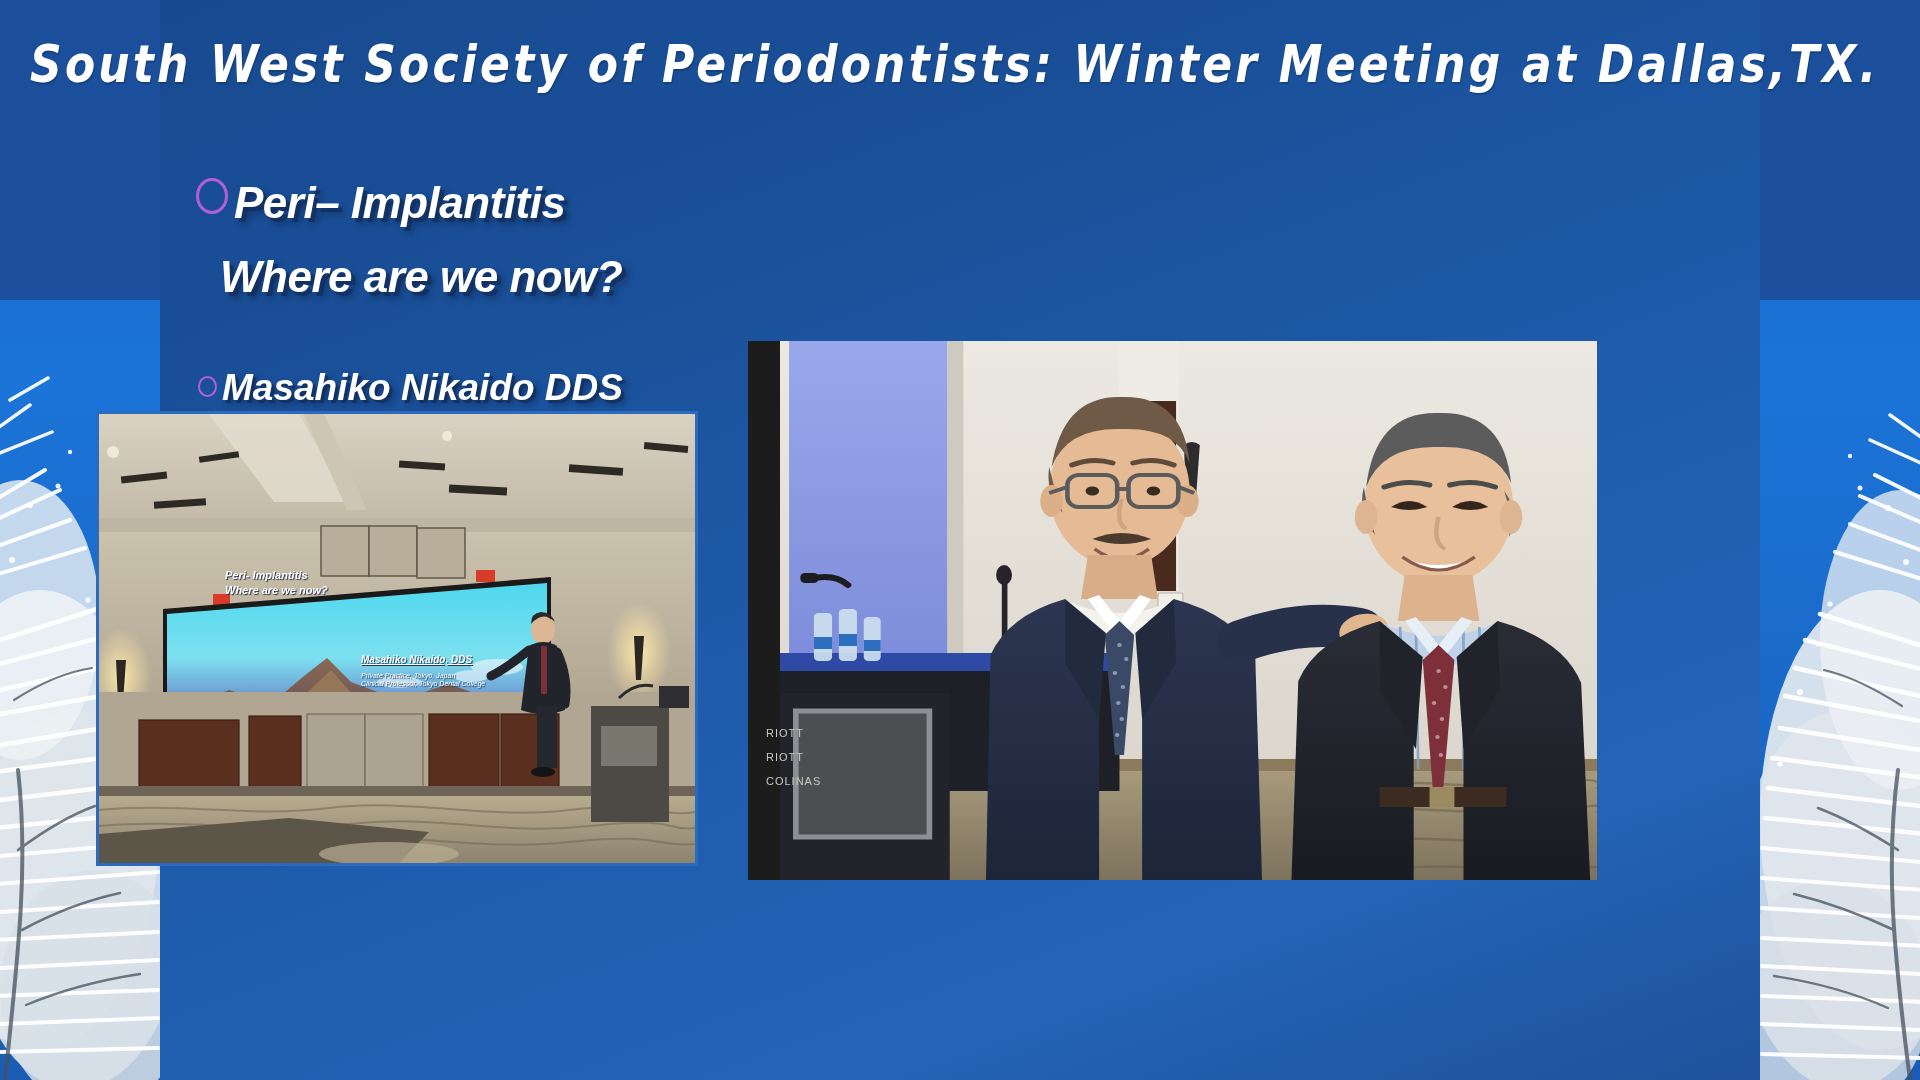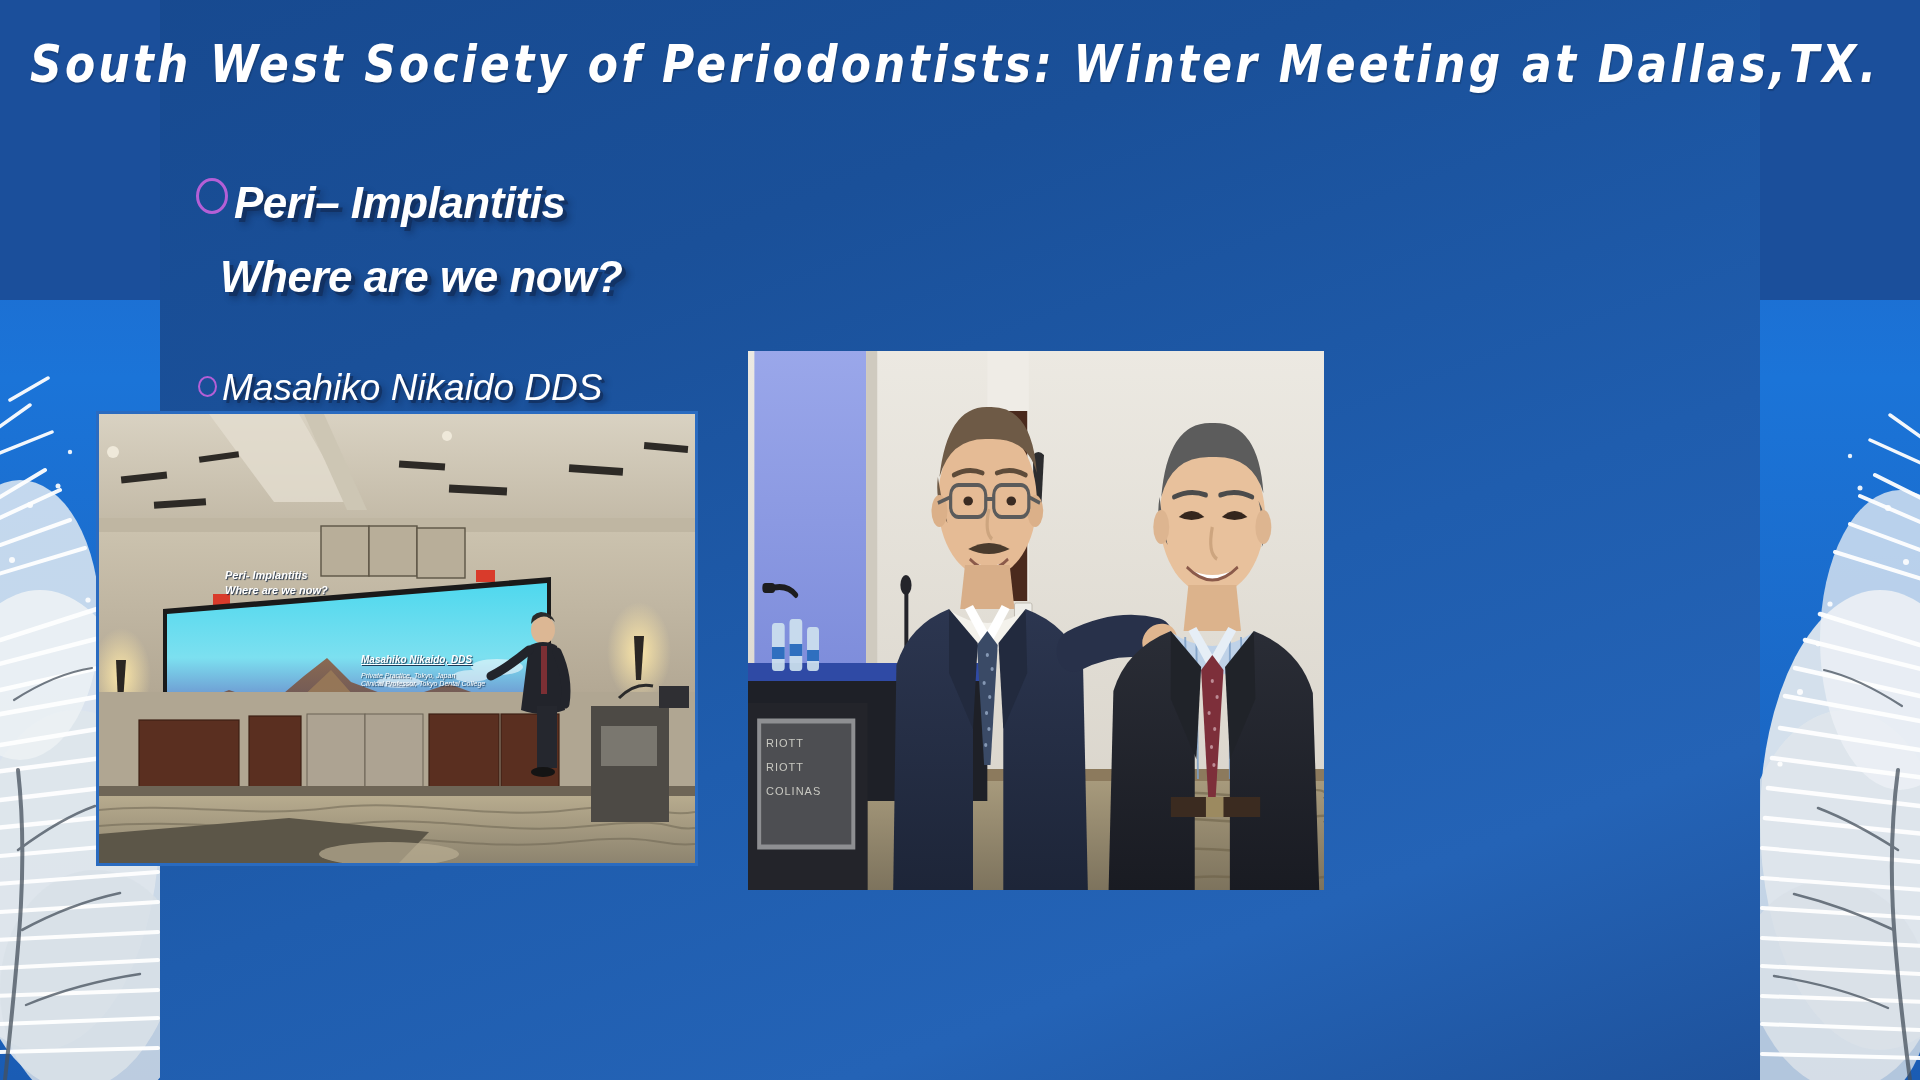--- a/index.html
+++ b/index.html
@@ -44,29 +44,29 @@
     font-size:44px;line-height:74px;white-space:nowrap;
     text-shadow:4px 4px 0 rgba(18,46,92,.78), 6px 6px 7px rgba(8,22,50,.45);
     letter-spacing:-0.5px;
   }
   .hd-line.second{padding-left:24px;}
 
   
   #author-block{position:absolute;left:198px;top:366px;}
   #author-line{
     font-family:"Liberation Sans",sans-serif;
-    font-weight:normal;font-style:italic;color:#ffffff;
+    font-weight:bold;font-style:italic;color:#ffffff;
     font-size:37px;line-height:44px;white-space:nowrap;
     text-shadow:3px 3px 0 rgba(18,46,92,.78), 5px 5px 6px rgba(8,22,50,.45);
   }
 
   
   .photo{position:absolute;overflow:hidden;background:#1c1c1c;}
   #photo-lecture{left:96px;top:411px;width:596px;height:449px;border:3px solid #2a6bc0;}
-  #photo-portrait{left:748px;top:351px;width:576px;height:539px;}
+  #photo-portrait{left:748px;top:341px;width:817px;height:539px;padding-left:32px;}
   .photo svg{display:block;width:100%;height:100%;}
 
   
   .screen-txt{
     position:absolute;color:#ffffff;font-family:"Liberation Sans",sans-serif;
     font-weight:bold;font-style:italic;white-space:nowrap;
     text-shadow:1px 1px 1px rgba(10,30,60,.85);
   }
   #scr-line1{left:222px;top:566px;font-size:11px;}
   #scr-line2{left:222px;top:581px;font-size:11px;}

